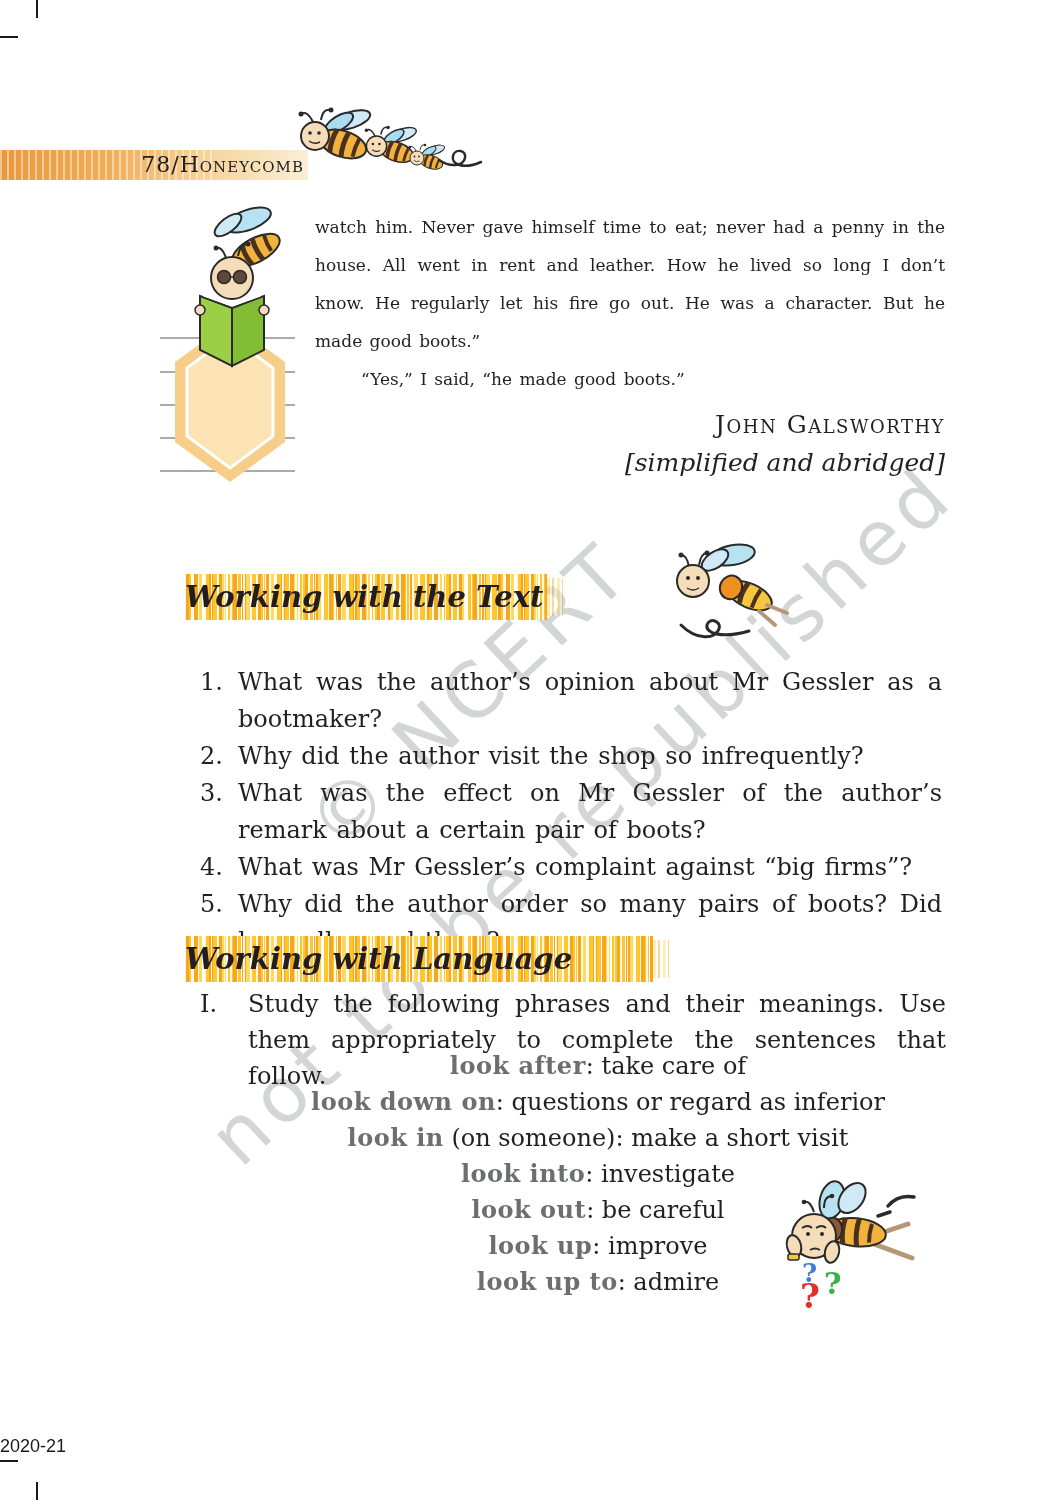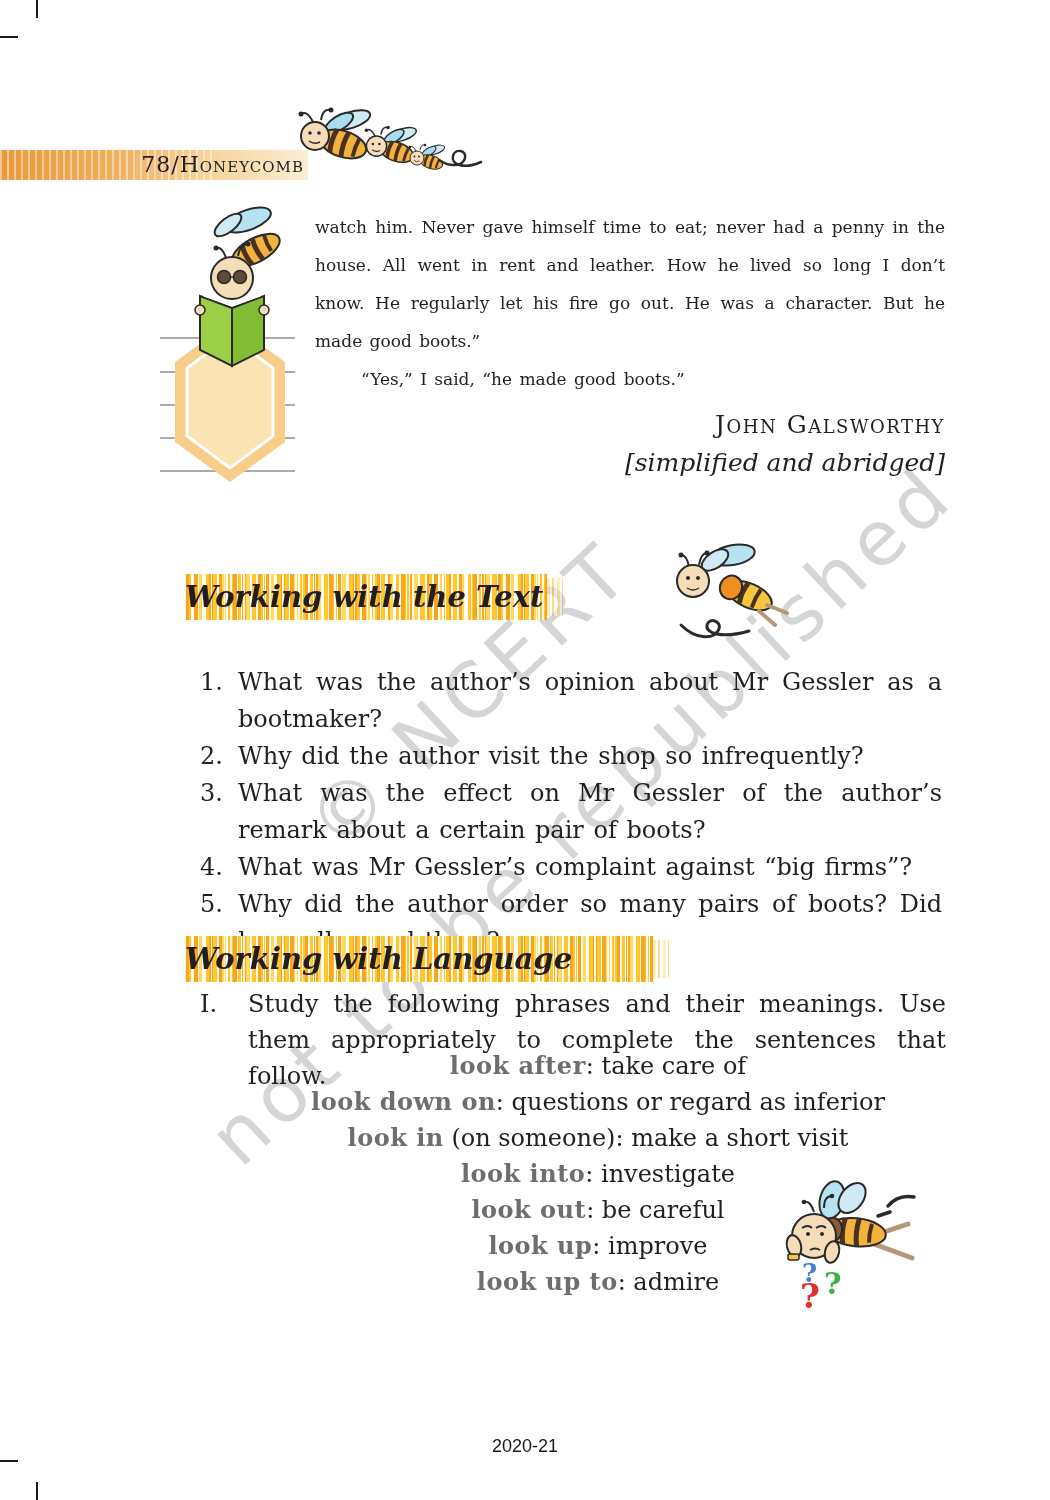--- a/index.html
+++ b/index.html
@@ -74,21 +74,21 @@
   .q-num{flex:0 0 38px; font-size:24px; line-height:37px;}
   .q-text{flex:1; font-size:24px; line-height:37px; text-align:justify; word-spacing:2px;}
   .exercise{position:absolute; left:200px; top:986px; width:746px; z-index:1;}
   .ex-num{position:absolute; left:0; top:0; font-size:24px; line-height:36px;}
   .ex-text{margin:0 0 0 48px; font-size:24px; line-height:36px; text-align:justify; word-spacing:2px;}
   .phrases{position:absolute; left:248px; top:1048px; width:700px; z-index:1;}
   .phrase-line{font-size:24px; line-height:36px; height:36px; white-space:nowrap;text-align:center;}
   .phrase-line b{color:#6d6e71; letter-spacing:0.5px;}
   
   .footer{
-    position:absolute; left:0; top:1436px; width:100%; text-align:center; z-index:1;
+    position:absolute; left:0; top:1436px; width:100%; z-index:1;
     font-family:"Liberation Sans", sans-serif; font-size:18px; color:#1a1a1a;
   }
 </style>
 </head>
 <body>
 
 <div class="page">
 
   <div class="crop tl-v"></div>
   <div class="crop tl-h"></div>

